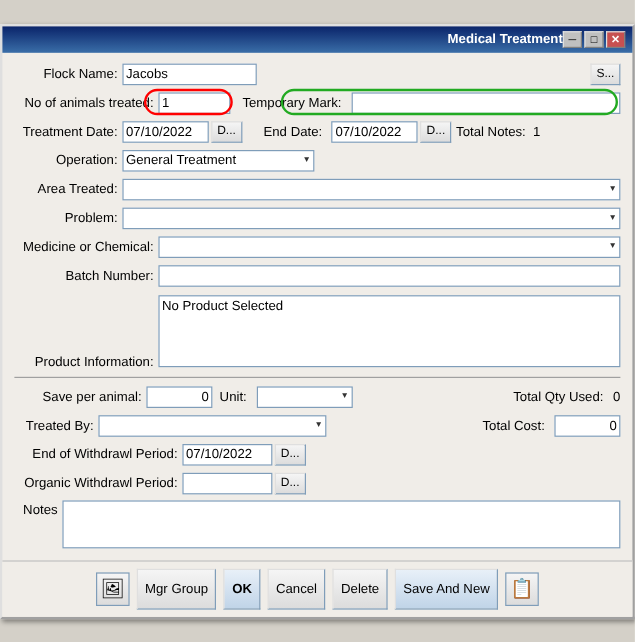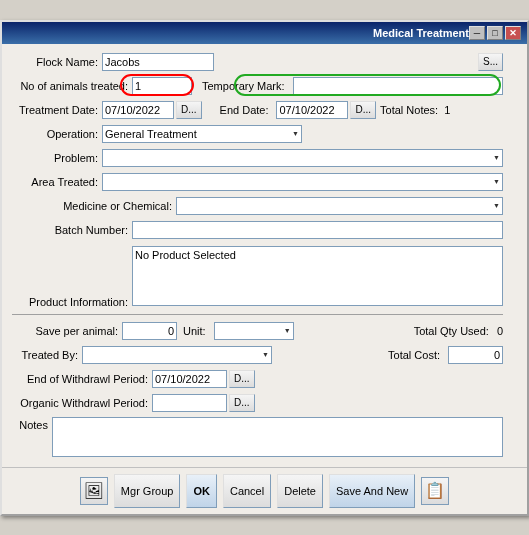--- a/index.html
+++ b/index.html
@@ -51,21 +51,21 @@
       justify-content: center;
       cursor: pointer;
       color: black;
     }
     .title-btn.close-btn {
       background: #c75050;
       color: white;
       font-weight: bold;
     }
     .content {
-      padding: 8px 24px 6px 10px;
+      padding: 8px 10px 6px 10px;
     }
     .form-row {
       display: flex;
       align-items: center;
       margin-bottom: 4px;
       min-height: 20px;
     }
     .label {
       text-align: right;
       color: #000;
@@ -212,50 +212,50 @@
       <button class="btn small" style="margin-left:2px;">D...</button>
       <span class="label" style="margin-left:18px; margin-right:4px;">End Date:</span>
       <input class="field-input" style="width: 72px;" type="text" value="07/10/2022">
       <button class="btn small" style="margin-left:2px;">D...</button>
       <span class="label" style="margin-left:4px; margin-right:2px;">Total Notes:</span>
       <span>1</span>
     </div>
 
     <div class="form-row">
       <span class="label" style="width:90px;">Operation:</span>
-      <div class="dropdown-wrap" style="width:200px;">
+      <div class="dropdown-wrap" style="width:160px;">
         <select class="dropdown-select" style="width:200px;">
           <option>General Treatment</option>
           <option>Vaccination</option>
           <option>Surgery</option>
           <option>Other</option>
         </select>
       </div>
     </div>
 
     <div class="form-row">
+      <span class="label" style="width:90px;">Area Treated:</span>
+      <div class="dropdown-wrap" style="flex:1;">
+        <select class="dropdown-select" style="width:100%;">
+          <option value=""></option>
+        </select>
+      </div>
+    </div>
+
+    <div class="form-row">
       <span class="label" style="width:90px;">Problem:</span>
       <div class="dropdown-wrap" style="flex:1;">
         <select class="dropdown-select" style="width:100%;">
           <option value=""></option>
         </select>
       </div>
     </div>
 
     <div class="form-row">
-      <span class="label" style="width:90px;">Area Treated:</span>
-      <div class="dropdown-wrap" style="flex:1;">
-        <select class="dropdown-select" style="width:100%;">
-          <option value=""></option>
-        </select>
-      </div>
-    </div>
-
-    <div class="form-row">
-      <span class="label" style="width:120px;margin-left:44px;">Medicine or Chemical:</span>
+      <span class="label" style="width:120px;">Medicine or Chemical:</span>
       <div class="dropdown-wrap" style="flex:1;">
         <select class="dropdown-select" style="width:100%;">
           <option value=""></option>
         </select>
       </div>
     </div>
 
     <div class="form-row">
       <span class="label" style="width:120px;">Batch Number:</span>
       <input class="field-input" style="flex: 1 1 0%;" type="text" value="">

